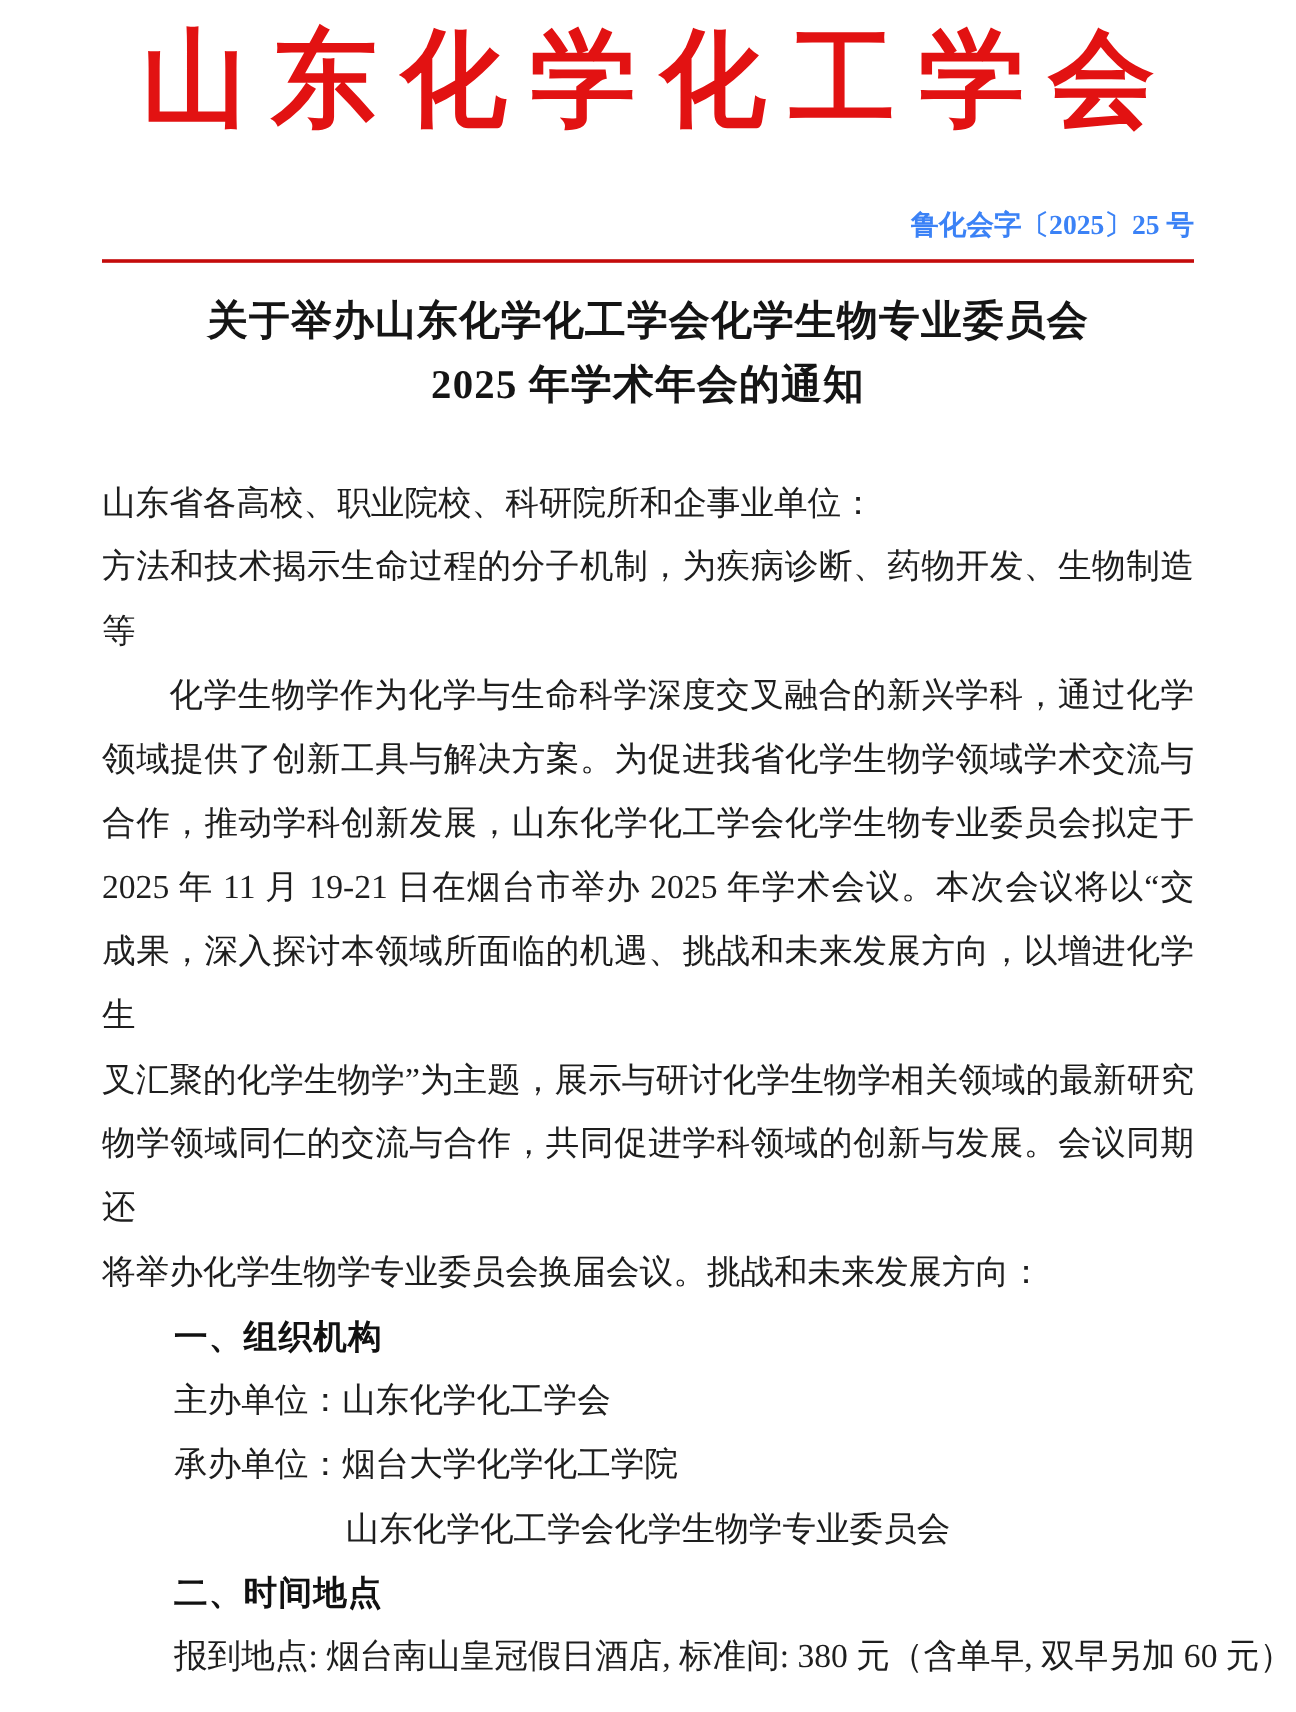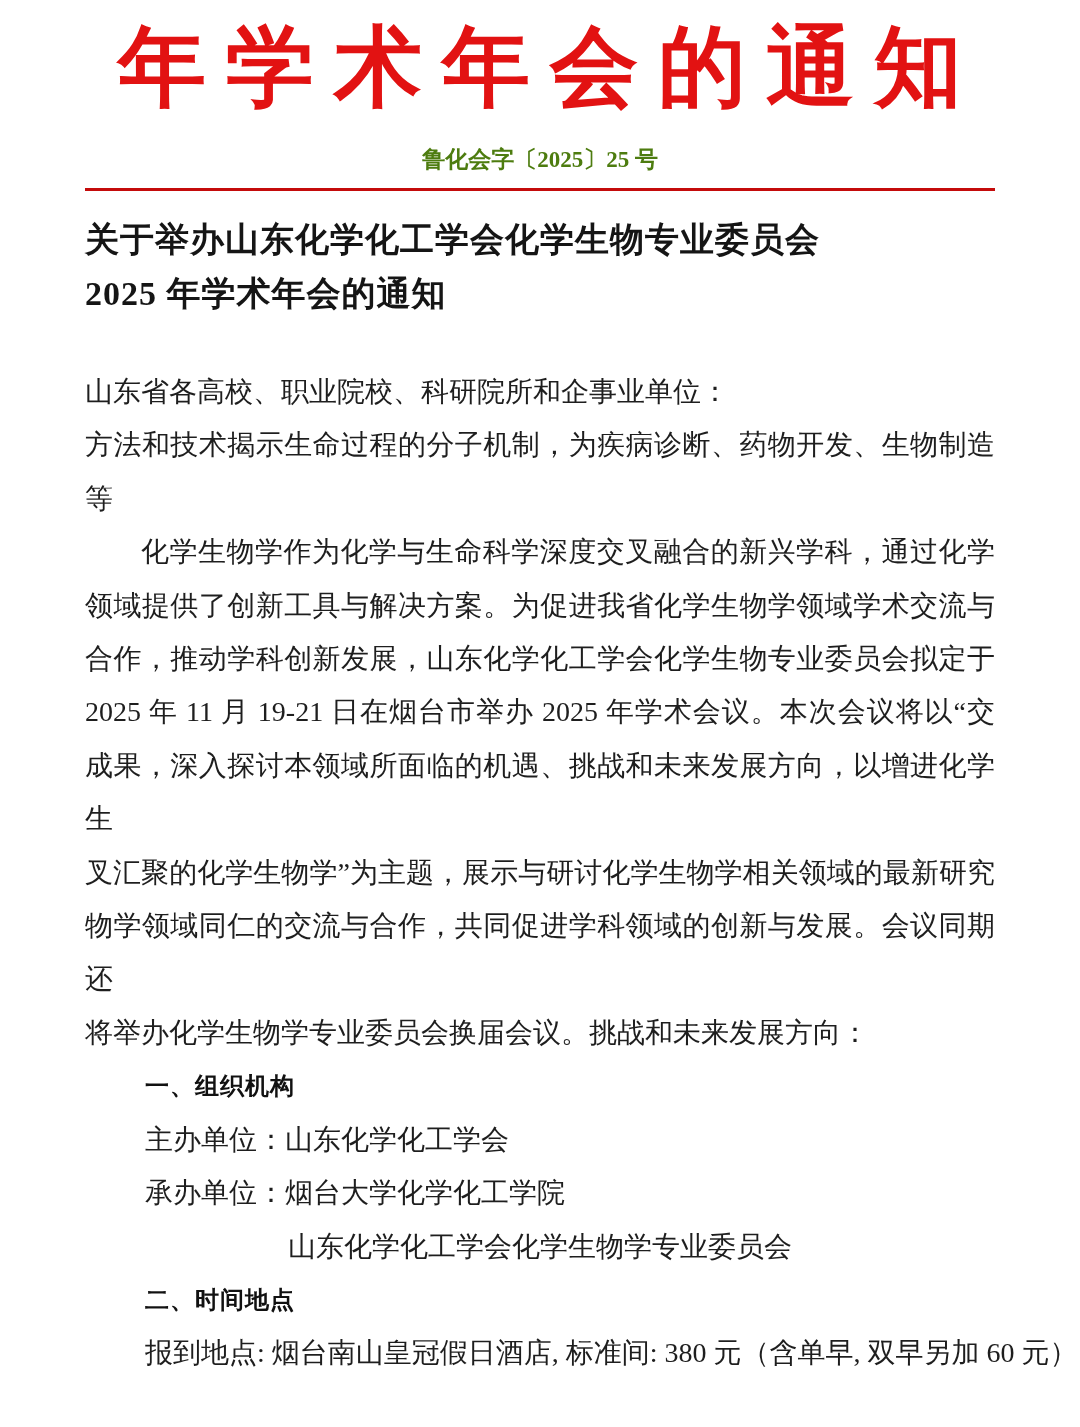--- a/index.html
+++ b/index.html
@@ -25,36 +25,36 @@
     padding-left: 20px; 
     text-align: center;
     font-size: 88px;
     line-height: 104px;
     font-weight: 700;
     letter-spacing: 20px;
     color: var(--title-red, #e21212);
     white-space: nowrap;
   }
   .doc-number {
-    margin-top: 25px;
-    text-align: center;
+    margin-top: 53px;
+    text-align: right;
     font-size: 23px;
     line-height: 30px;
     font-weight: 700;
-    color: #4d7c0f;
+    color: #3b82f6;
   }
   .red-divider {
     margin-top: 13px;
     height: 3px;
     width: 100%;
     background: var(--divider-red, #c40b0b);
   }
   .doc-title {
     margin-top: 22px;
-    text-align: left;
+    text-align: center;
     font-size: 34px;
     line-height: 54px;
     font-weight: 700;
     color: #151515;
     letter-spacing: 1px;
   }
   .content {
     margin-top: 44px;
     font-size: 28px;
     line-height: 53.4px;
@@ -66,34 +66,34 @@
     white-space: normal !important;
     text-align: justify;
     text-align-last: justify;
   }
   .indent-first {
     text-indent: 2em;
   }
   .sec-heading {
     font-family: "Liberation Sans", "DejaVu Sans", sans-serif;
     font-weight: 700;
-    font-size: 24px;
+    font-size: 28px;
     padding-left: 60px;
     color: #111111;
     letter-spacing: 1px;
   }
   .ind1 { padding-left: 60px; }
   .ind2 { padding-left: 203px; }
 </style>
 </head>
 <body>
 
 <div class="page">
 
-  <h1 class="org-title">年学术年会的通知</h1>
+  <h1 class="org-title">山东化学化工学会</h1>
 
   <div class="doc-number">鲁化会字〔2025〕25 号</div>
 
   <div class="red-divider"></div>
 
   <div class="doc-title">
     <div>关于举办山东化学化工学会化学生物专业委员会</div>
     <div>2025 年学术年会的通知</div>
   </div>
 

